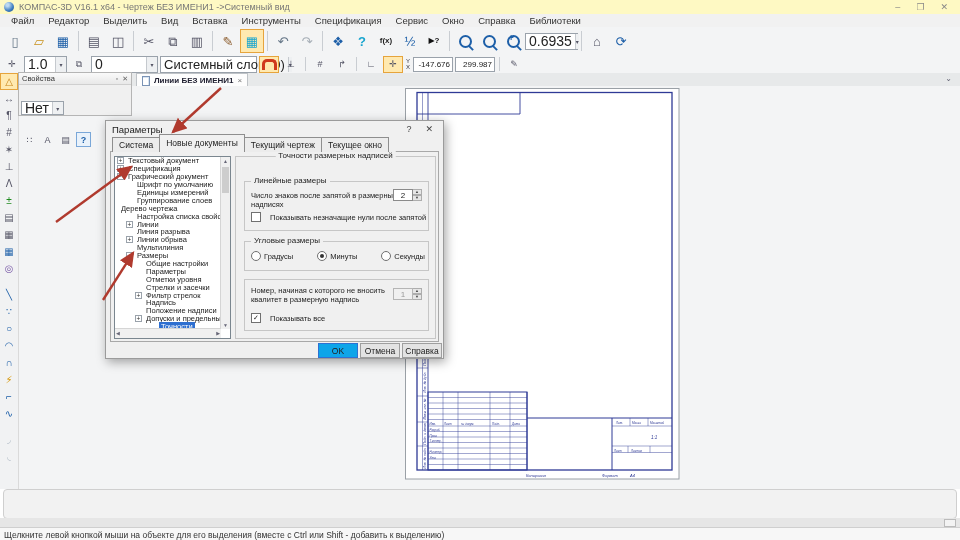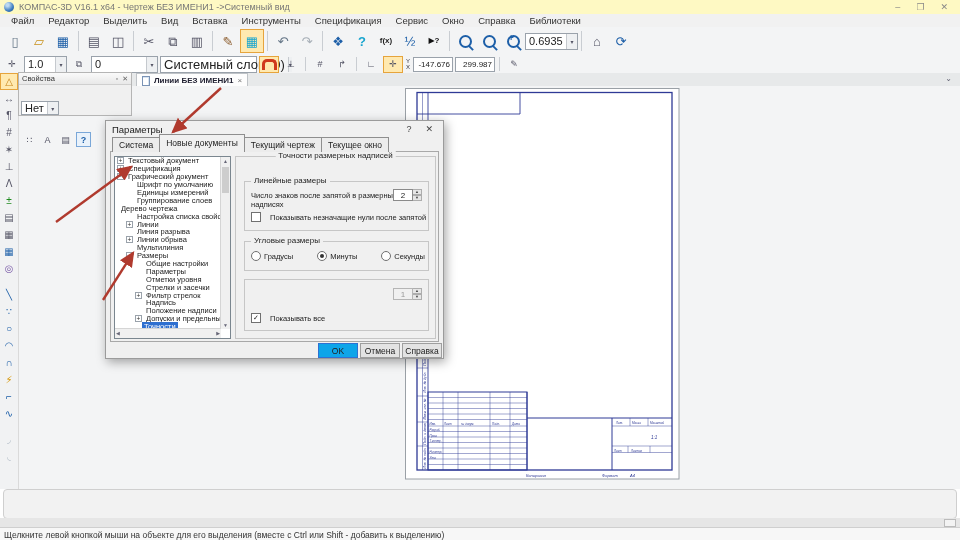--- a/index.html
+++ b/index.html
@@ -25,21 +25,21 @@
   .tb{width:22px;height:22px;display:flex;align-items:center;justify-content:center;border:1px solid transparent;flex:none}
   .tb2{width:18px;height:15px;display:flex;align-items:center;justify-content:center;border:1px solid transparent;flex:none;font-size:9px;color:#556}
   .tb span{font-size:13px;line-height:1}
   .tb.hl,.tb2.hl{background:#ffe9b0;border-color:#e6a43c}
   .tsep{width:1px;height:20px;background:#c9cdd2;margin:0 3px;flex:none}
   .tsep2{width:1px;height:14px;background:#c9cdd2;margin:0 2px;flex:none}
   .mag{width:9px;height:9px;border:2px solid #1d5fa8;border-radius:50%;position:relative}
   .mag::after{content:"";position:absolute;width:6px;height:2px;background:#1d5fa8;transform:rotate(45deg);right:-4px;bottom:-3px}
   .mag>span{position:absolute;left:0px;top:-3px;font-size:9px;font-weight:bold;color:#1d5fa8}
   .combo{height:15px;border:1px solid #9aa2ab;background:#fff;display:inline-flex;align-items:center;
-         font-size:11px;padding-left:3px;flex:none}
+         font-size:14px;padding-left:3px;flex:none}
   .combo::after{content:"▾";width:10px;height:100%;margin-left:auto;background:#eef0f2;border-left:1px solid #c5c9ce;
                 display:flex;align-items:center;justify-content:center;font-size:6px;color:#556}
   .combo .cval{margin-right:3px;white-space:nowrap}
   .field{width:36px;height:13px;border:1px solid #9aa2ab;background:#fff;font-size:8px;display:flex;
          align-items:center;justify-content:flex-end;padding-right:2px;flex:none}
   .magnet{width:9px;height:8px;border:3px solid #d03a1e;border-bottom:none;border-radius:5px 5px 0 0;display:block}
   .axislbl{font-size:6px;line-height:6px;color:#334;text-align:center;margin:0 1px}
   
   .tabbar{left:0;top:73px;width:960px;height:13px;background:#e7e9ea;border-bottom:1px solid #d3d3d3}
   .doctab{position:absolute;left:136px;top:0;height:13px;background:#fdfdfd;border:1px solid #bfc3c7;border-bottom:none;
@@ -534,21 +534,21 @@
         <div class="trow" style="padding-left: 29px;">
           <span class="tlabel">Надпись</span>
         </div>
         <div class="trow" style="padding-left: 29px;">
           <span class="tlabel">Положение надписи</span>
         </div>
         <div class="trow" style="padding-left: 20px;">
           <span class="toggle">+</span>
           <span class="tlabel">Допуски и предельные знач</span>
         </div>
-        <div class="trow" style="padding-left: 27px;">
+        <div class="trow" style="padding-left: 44px;">
           <span class="tlabel sel">Точности</span>
         </div>
         <div class="vsb">
         <div class="a1">▲</div>
           <div class="thumb"></div>
           <div class="a2">▼</div>
       </div>
         <div class="hsb">
         <div class="a1">◀</div>
           <div class="a2">▶</div>
@@ -585,20 +585,21 @@
               <span class="rlabel">Минуты</span>
             </label>
             <label class="radio">
               <span class="rdot"></span>
               <span class="rlabel">Секунды</span>
             </label>
           </div>
       </div>
 
       <div class="gbox" style="left:8px;top:122px;width:183px;height:50px">
+        <span class="row-label" style="left:6px;top:6px;width:140px">Номер, начиная с которого не вносить квалитет в размерную надпись</span>
         <div class="spin dis" style="right:6px;top:8px">
           <span class="sval">1</span>
           <span class="sarr">
               <i class="up"></i>
               <i class="dn"></i>
             </span>
         </div>
         <label class="check" style="left:6px;top:33px">
           <span class="cb">✓</span>
           <span>Показывать все</span>

